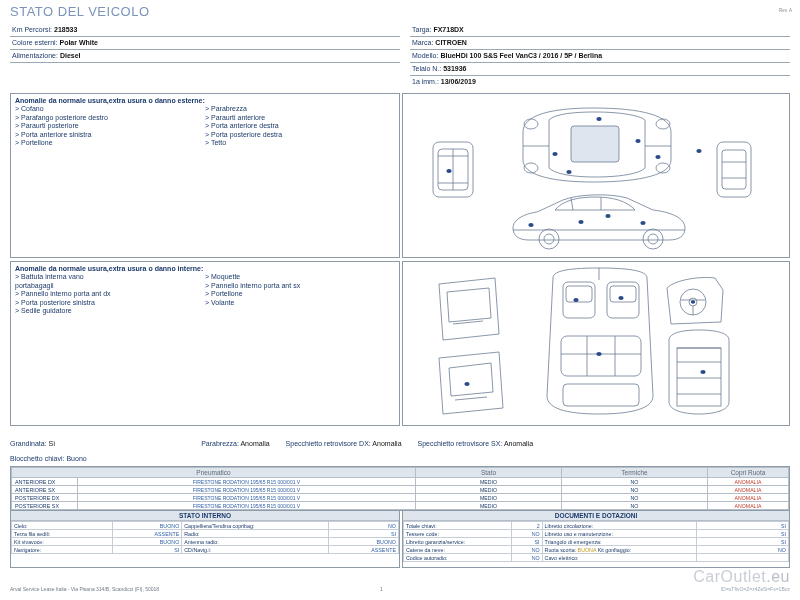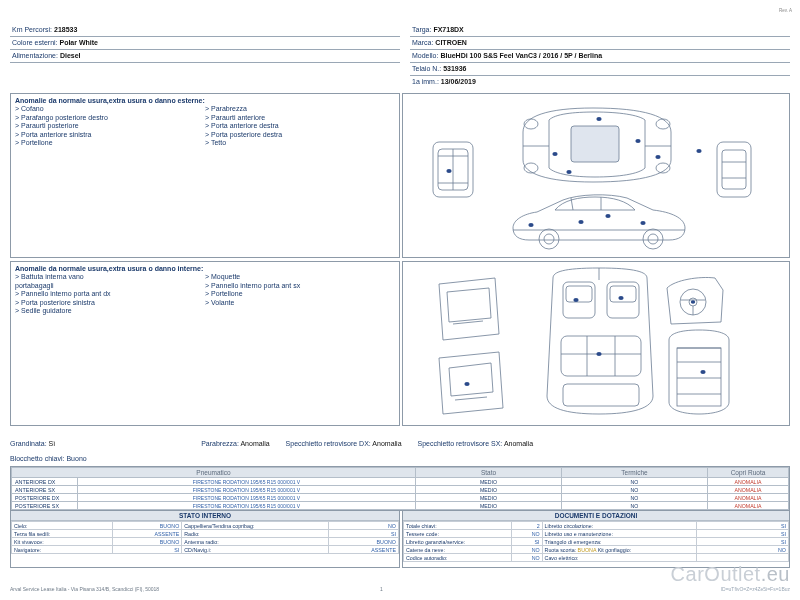--- a/index.html
+++ b/index.html
@@ -67,28 +67,29 @@
   #p-right{left:402px;top:510px;width:388px;height:58px;}
   .panel-hdr{background:#dfe5ec;text-align:center;font-weight:bold;color:#1b3a6b;font-size:6.5px;padding:1px 0;border-bottom:1px solid #b4bec9;}
   .ptable{width:100%;border-collapse:collapse;font-size:5.3px;}
   .ptable td{border:1px solid #c6cdd6;padding:0.5px 2px;color:#1b3a6b;white-space:nowrap;overflow:hidden;}
   .ptable td.v{text-align:right;color:#2f5fa8;}
 
   
   .footer{position:absolute;left:10px;top:586px;width:780px;font-size:5px;color:#6f7b88;}
   .footer .pg{position:absolute;left:370px;top:0;}
   .footer .code{position:absolute;right:0;top:0;color:#9aa7b5;}
-  .wm{position:absolute;right:10px;bottom:14px;font-size:20px;color:#c9cfd6;letter-spacing:.5px;font-family:"Liberation Sans",sans-serif;}
+  .wm{position:absolute;right:10px;bottom:14px;font-size:16px;color:#c9cfd6;letter-spacing:.5px;font-family:"Liberation Sans",sans-serif;}
   .wm .eu{color:#b9c0c8;}
 </style>
 </head>
 <body>
 
 <div class="page">
 
+  <div class="doc-title">STATO DEL VEICOLO</div>
   <div class="rev">Rev. A</div>
 
   <div class="topgrid">
     <div class="tl">
       <div class="inforow">
         <span class="lbl">Km Percorsi:</span>
         <span class="val">218533</span>
       </div>
       <div class="inforow">
         <span class="lbl">Colore esterni:</span>

